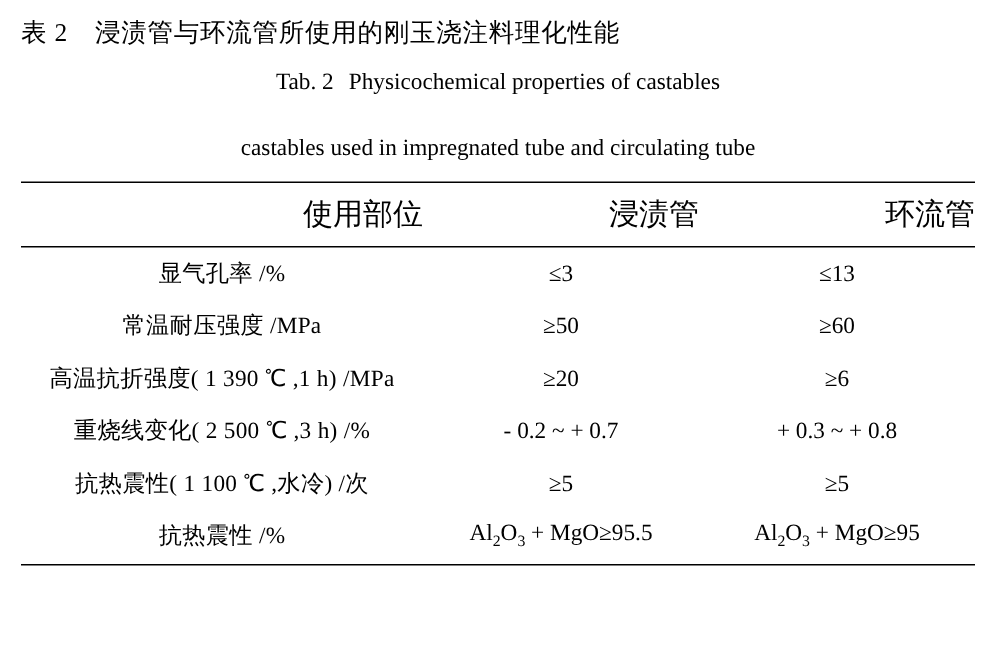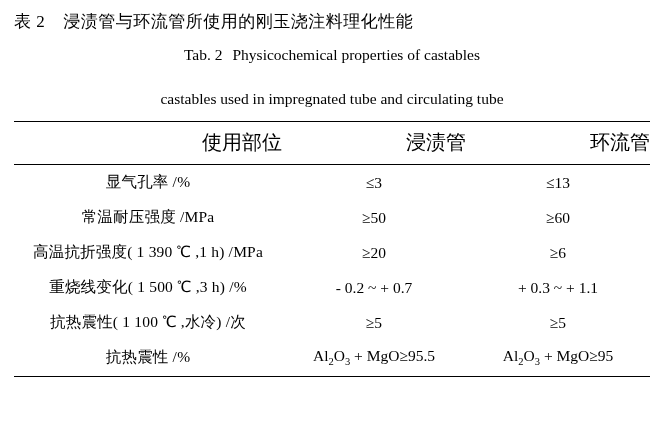--- a/index.html
+++ b/index.html
@@ -122,23 +122,23 @@
         <td><span class="item-label">常温耐压强度 /MPa</span></td>
         <td>≥50</td>
         <td>≥60</td>
       </tr>
       <tr>
         <td><span class="item-label">高温抗折强度( 1 390 ℃ ,1 h) /MPa</span></td>
         <td>≥20</td>
         <td>≥6</td>
       </tr>
       <tr>
-        <td><span class="item-label">重烧线变化( 1 500 ℃ ,3 h) /%</span></td>
+        <td><span class="item-label">重烧线变化( 2 500 ℃ ,3 h) /%</span></td>
         <td>- 0.2 ~ + 0.7</td>
-        <td>+ 0.3 ~ + 1.1</td>
+        <td>+ 0.3 ~ + 0.8</td>
       </tr>
       <tr>
         <td><span class="item-label">抗热震性( 1 100 ℃ ,水冷) /次</span></td>
         <td>≥5</td>
         <td>≥5</td>
       </tr>
       <tr>
         <td><span class="item-label">抗热震性 /%</span></td>
         <td><span>Al<span class="sub">2</span>O<span class="sub">3</span> + MgO≥95.5</span></td>
         <td><span>Al<span class="sub">2</span>O<span class="sub">3</span> + MgO≥95</span></td>

